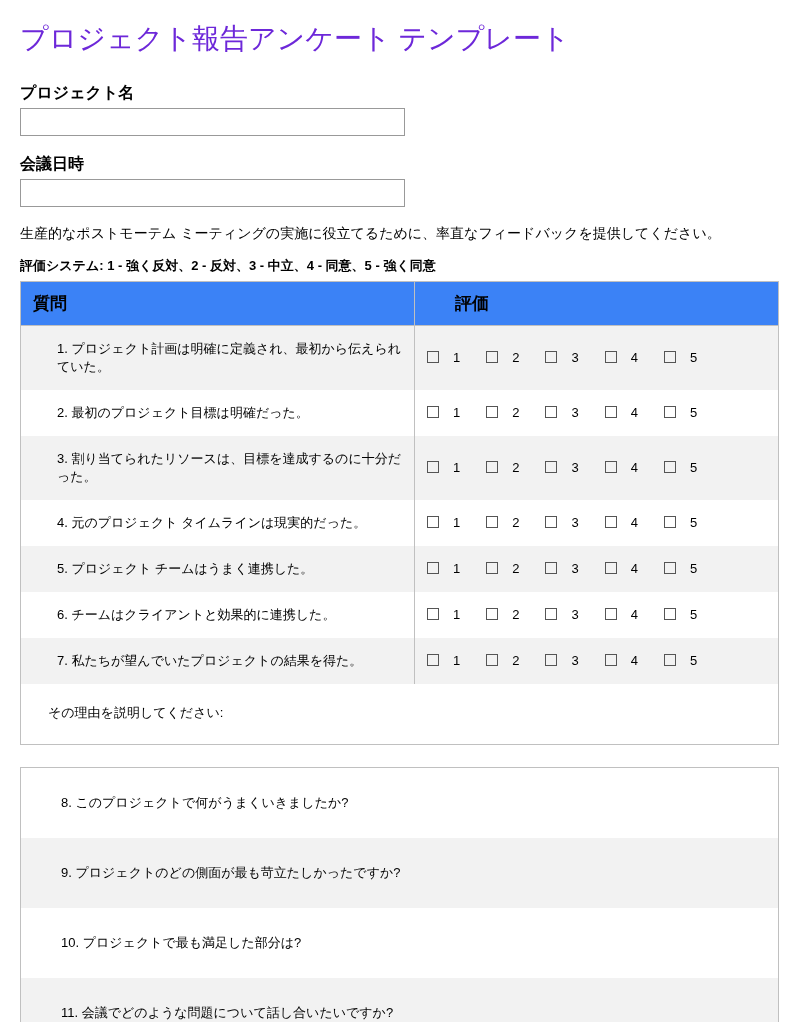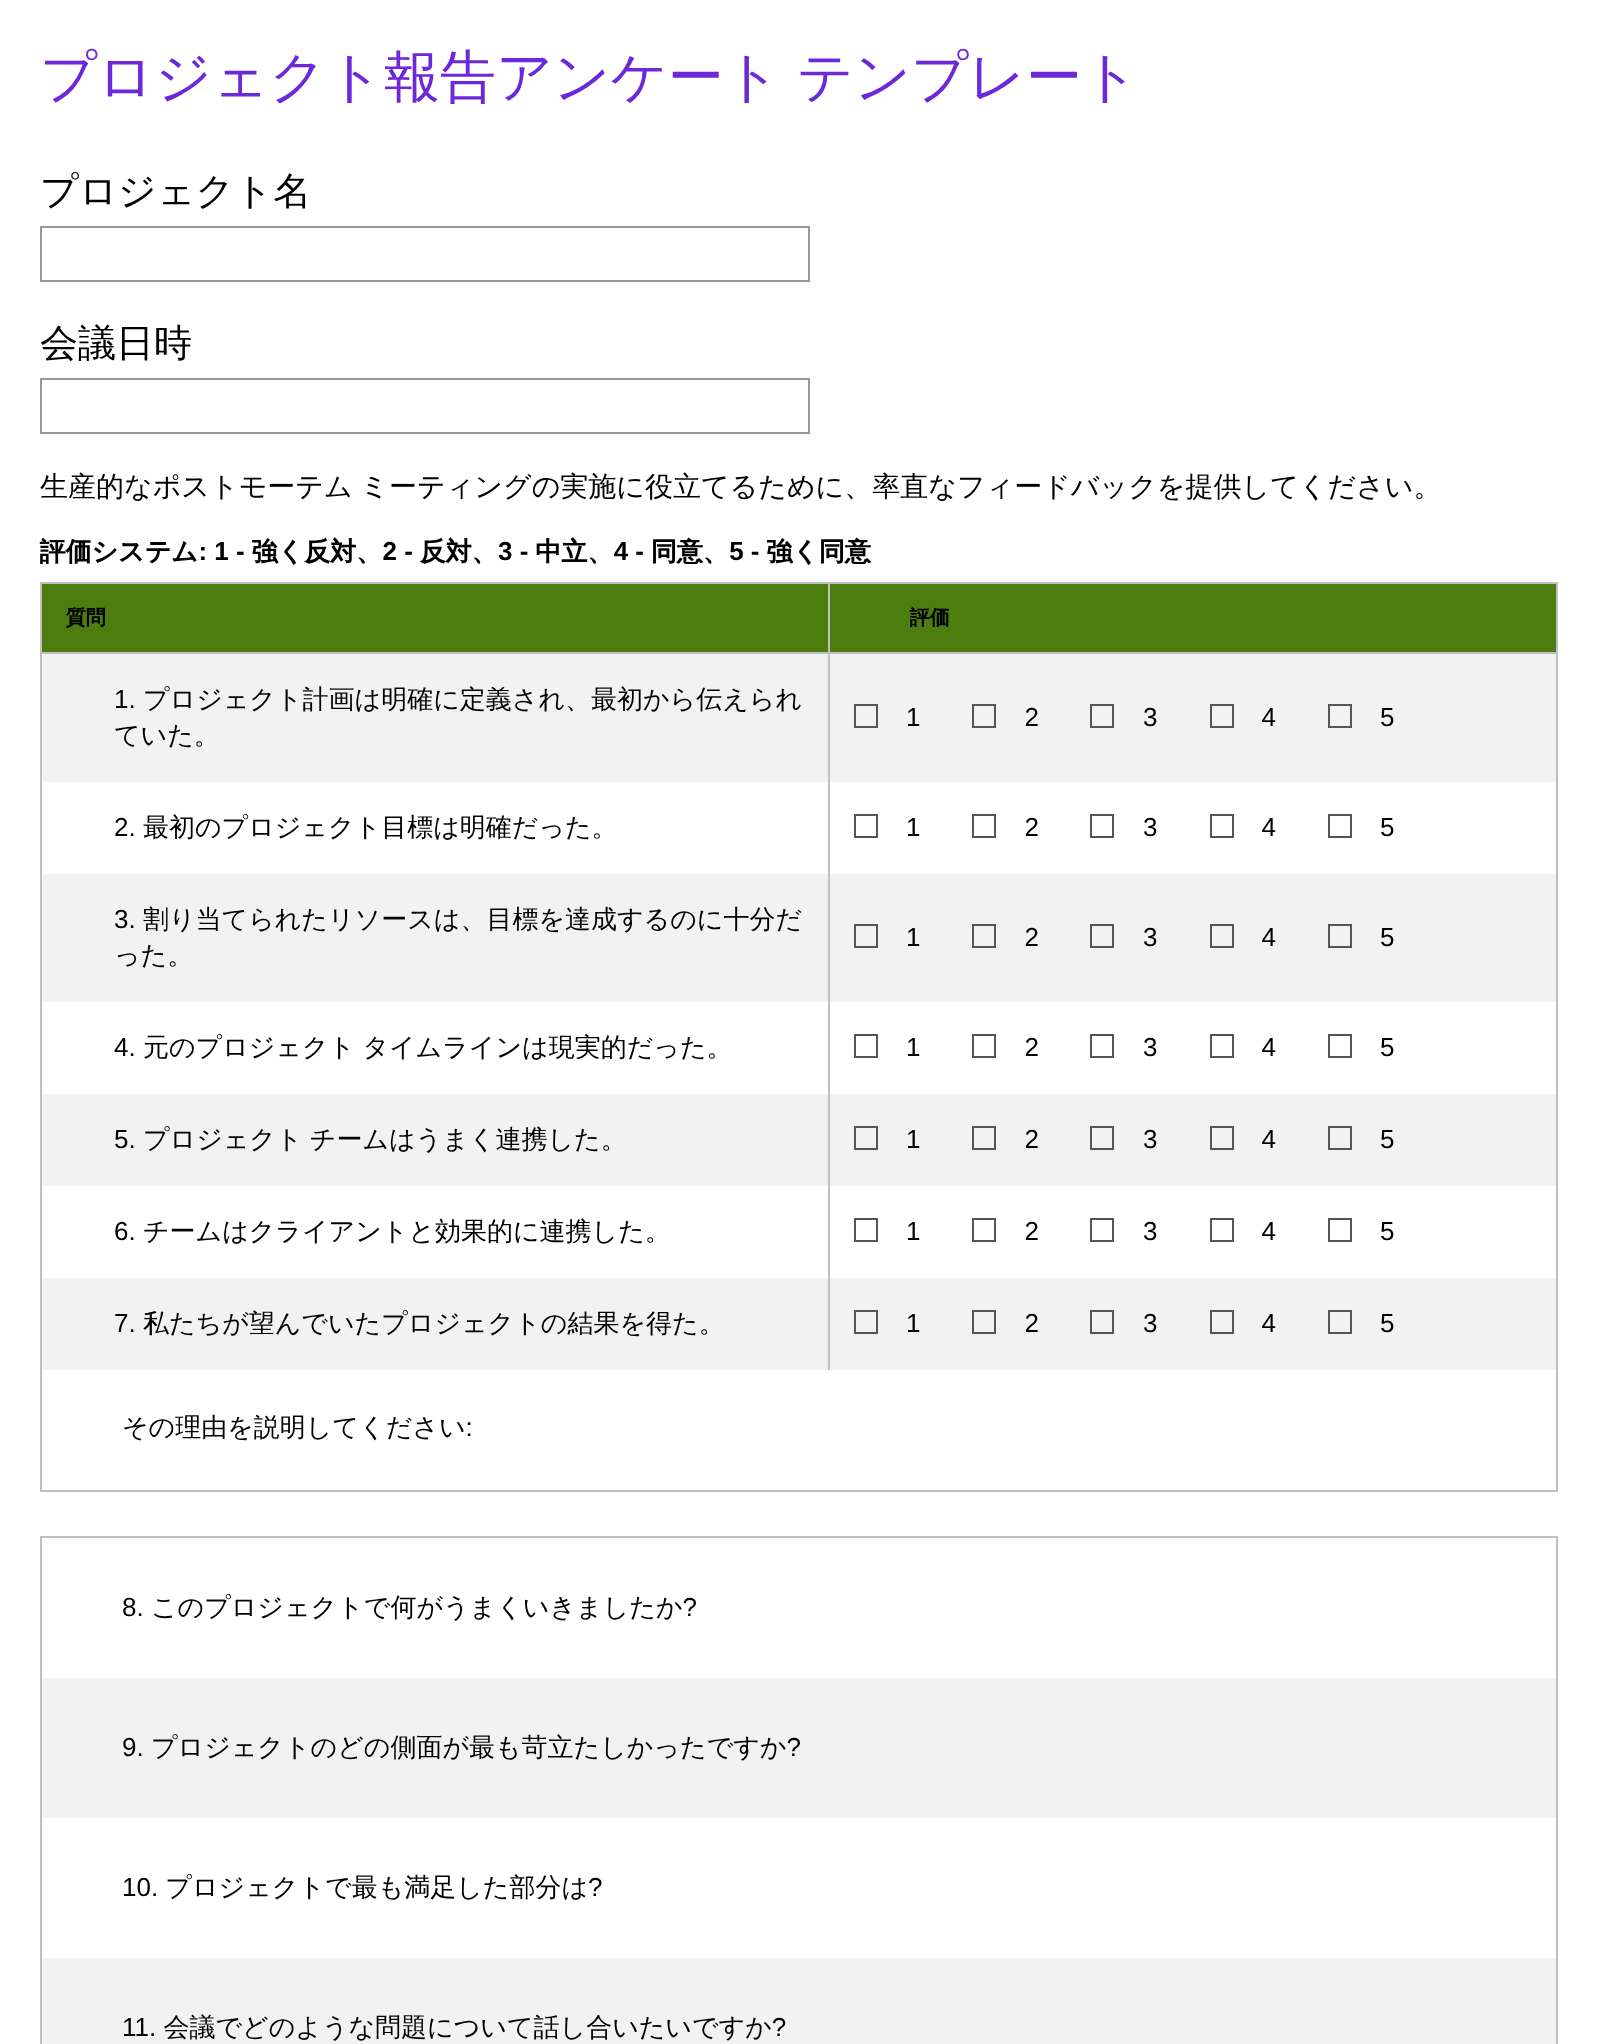--- a/index.html
+++ b/index.html
@@ -1,35 +1,35 @@
 <!DOCTYPE html>
 <html><head>
 <meta charset="utf-8">
 <style>
 * { box-sizing: border-box; margin: 0; padding: 0; }
 body { font-family: "Meiryo", "Hiragino Kaku Gothic Pro", sans-serif; font-size: 13px; color: #000; padding: 20px; background: #fff; width: 799px; }
 h1 { color: #6d28d9; font-size: 28px; font-weight: normal; margin-bottom: 25px; }
 .field-group { margin-bottom: 18px; }
-.field-label { font-weight: normal; font-size: 19px; margin-bottom: 4px; display: block; }
+.field-label { font-weight: bold; font-size: 16px; margin-bottom: 4px; display: block; }
 .text-input { width: 385px; height: 28px; border: 1px solid #999; padding: 4px; font-size: 13px; }
 .intro { font-size: 14px; margin: 18px 0 14px 0; }
 .rating-system { font-weight: bold; font-size: 13px; margin-bottom: 6px; }
 table { width: 100%; border-collapse: collapse; border: 1px solid #c0c0c0; }
-th { background: #4d7c0f; font-weight: bold; text-align: left; padding: 10px 12px; border: 1px solid #c0c0c0; font-size: 10px; }
+th { background: #3b82f6; font-weight: bold; text-align: left; padding: 10px 12px; border: 1px solid #c0c0c0; font-size: 17px; }
 th.col-rating { width: 364px; padding-left: 40px; }
 td { padding: 14px 12px; border-left: 1px solid #c0c0c0; border-right: 1px solid #c0c0c0; vertical-align: middle; }
 tr.alt td { background: #f2f2f2; }
 td.q { padding-left: 36px; font-size: 13px; }
 td.q-deep { padding-left: 40px; font-size: 13px; }
 td.rating { white-space: nowrap; }
 .rating-item { display: inline-flex; align-items: center; margin-right: 26px; }
 .rating-item:last-child { margin-right: 0; }
 .cb { width: 12px; height: 12px; border: 1.5px solid #555; display: inline-block; margin-right: 14px; cursor: pointer; }
 .rn { font-size: 13px; }
-.explain-row td { border-bottom: 1px solid #c0c0c0; padding: 20px 12px 22px 40px; }
+.explain-row td { border-bottom: 1px solid #c0c0c0; padding: 20px 12px 22px 27px; }
 .open-section { margin-top: 22px; border: 1px solid #c0c0c0; }
 .open-row { padding: 26px 12px 26px 40px; font-size: 13px; }
 .open-row.alt { background: #f2f2f2; }
 </style>
 </head>
 <body>
 
 <h1>プロジェクト報告アンケート テンプレート</h1>
 
 <div class="field-group">

